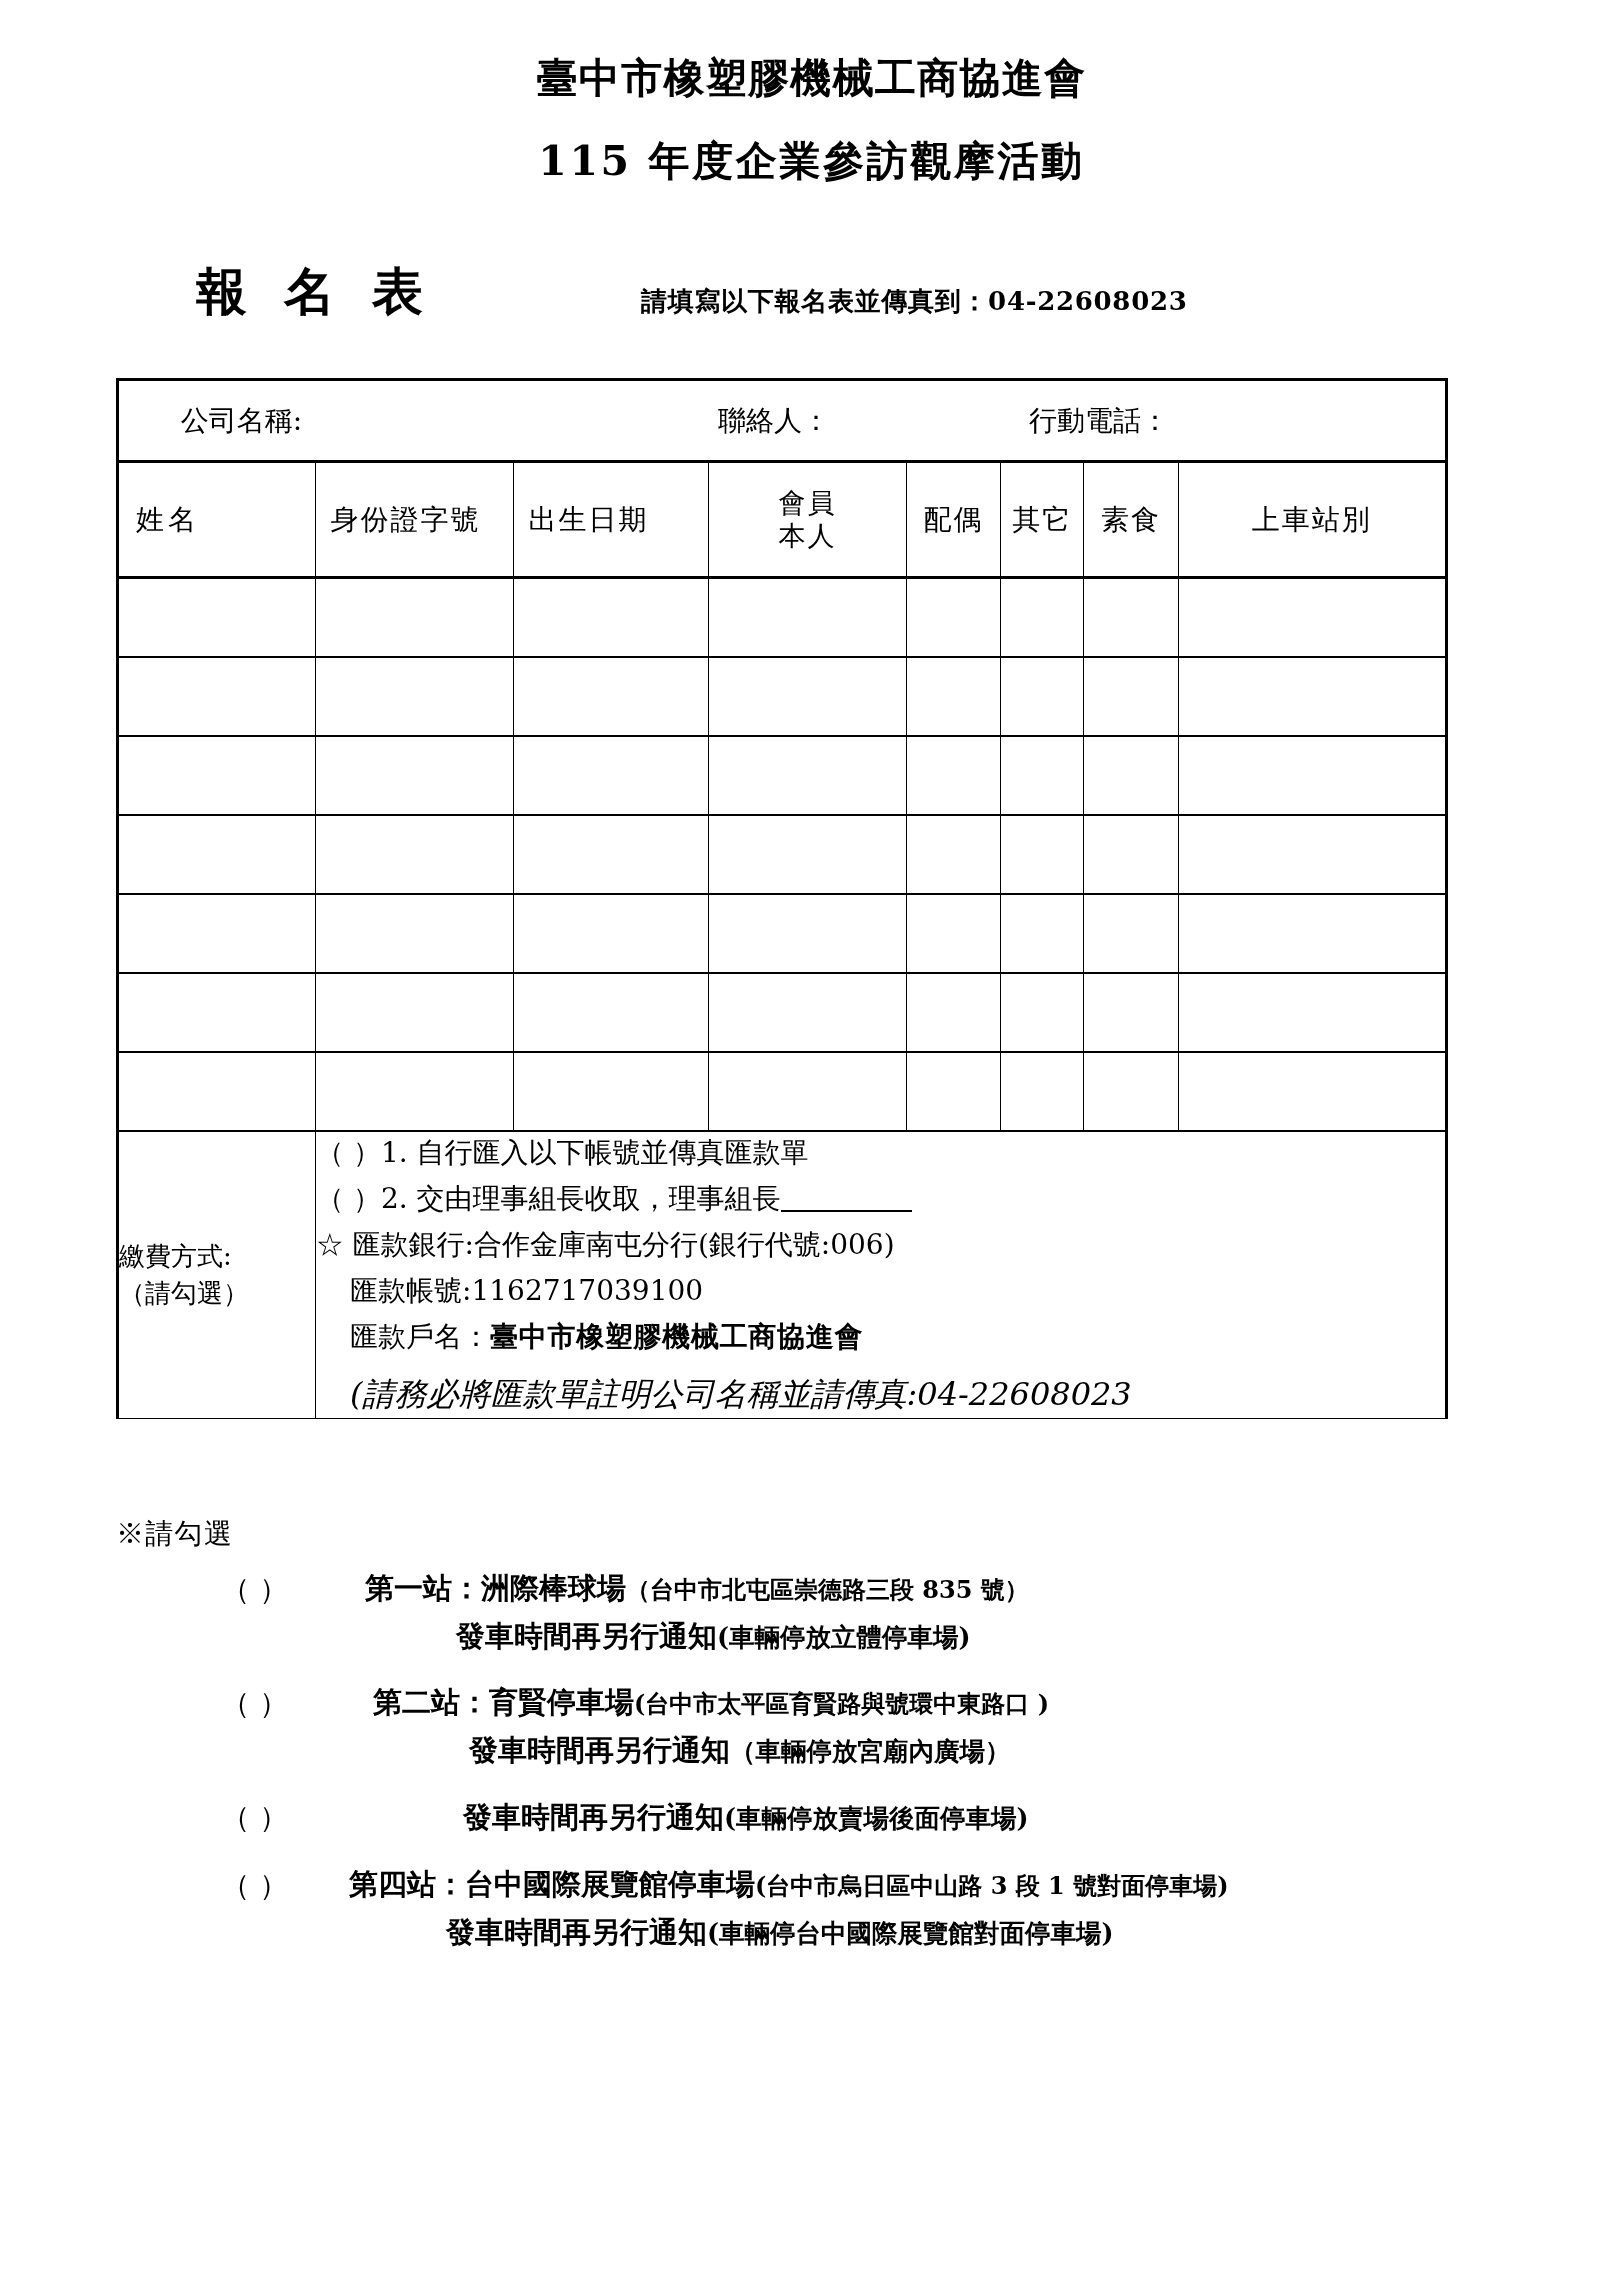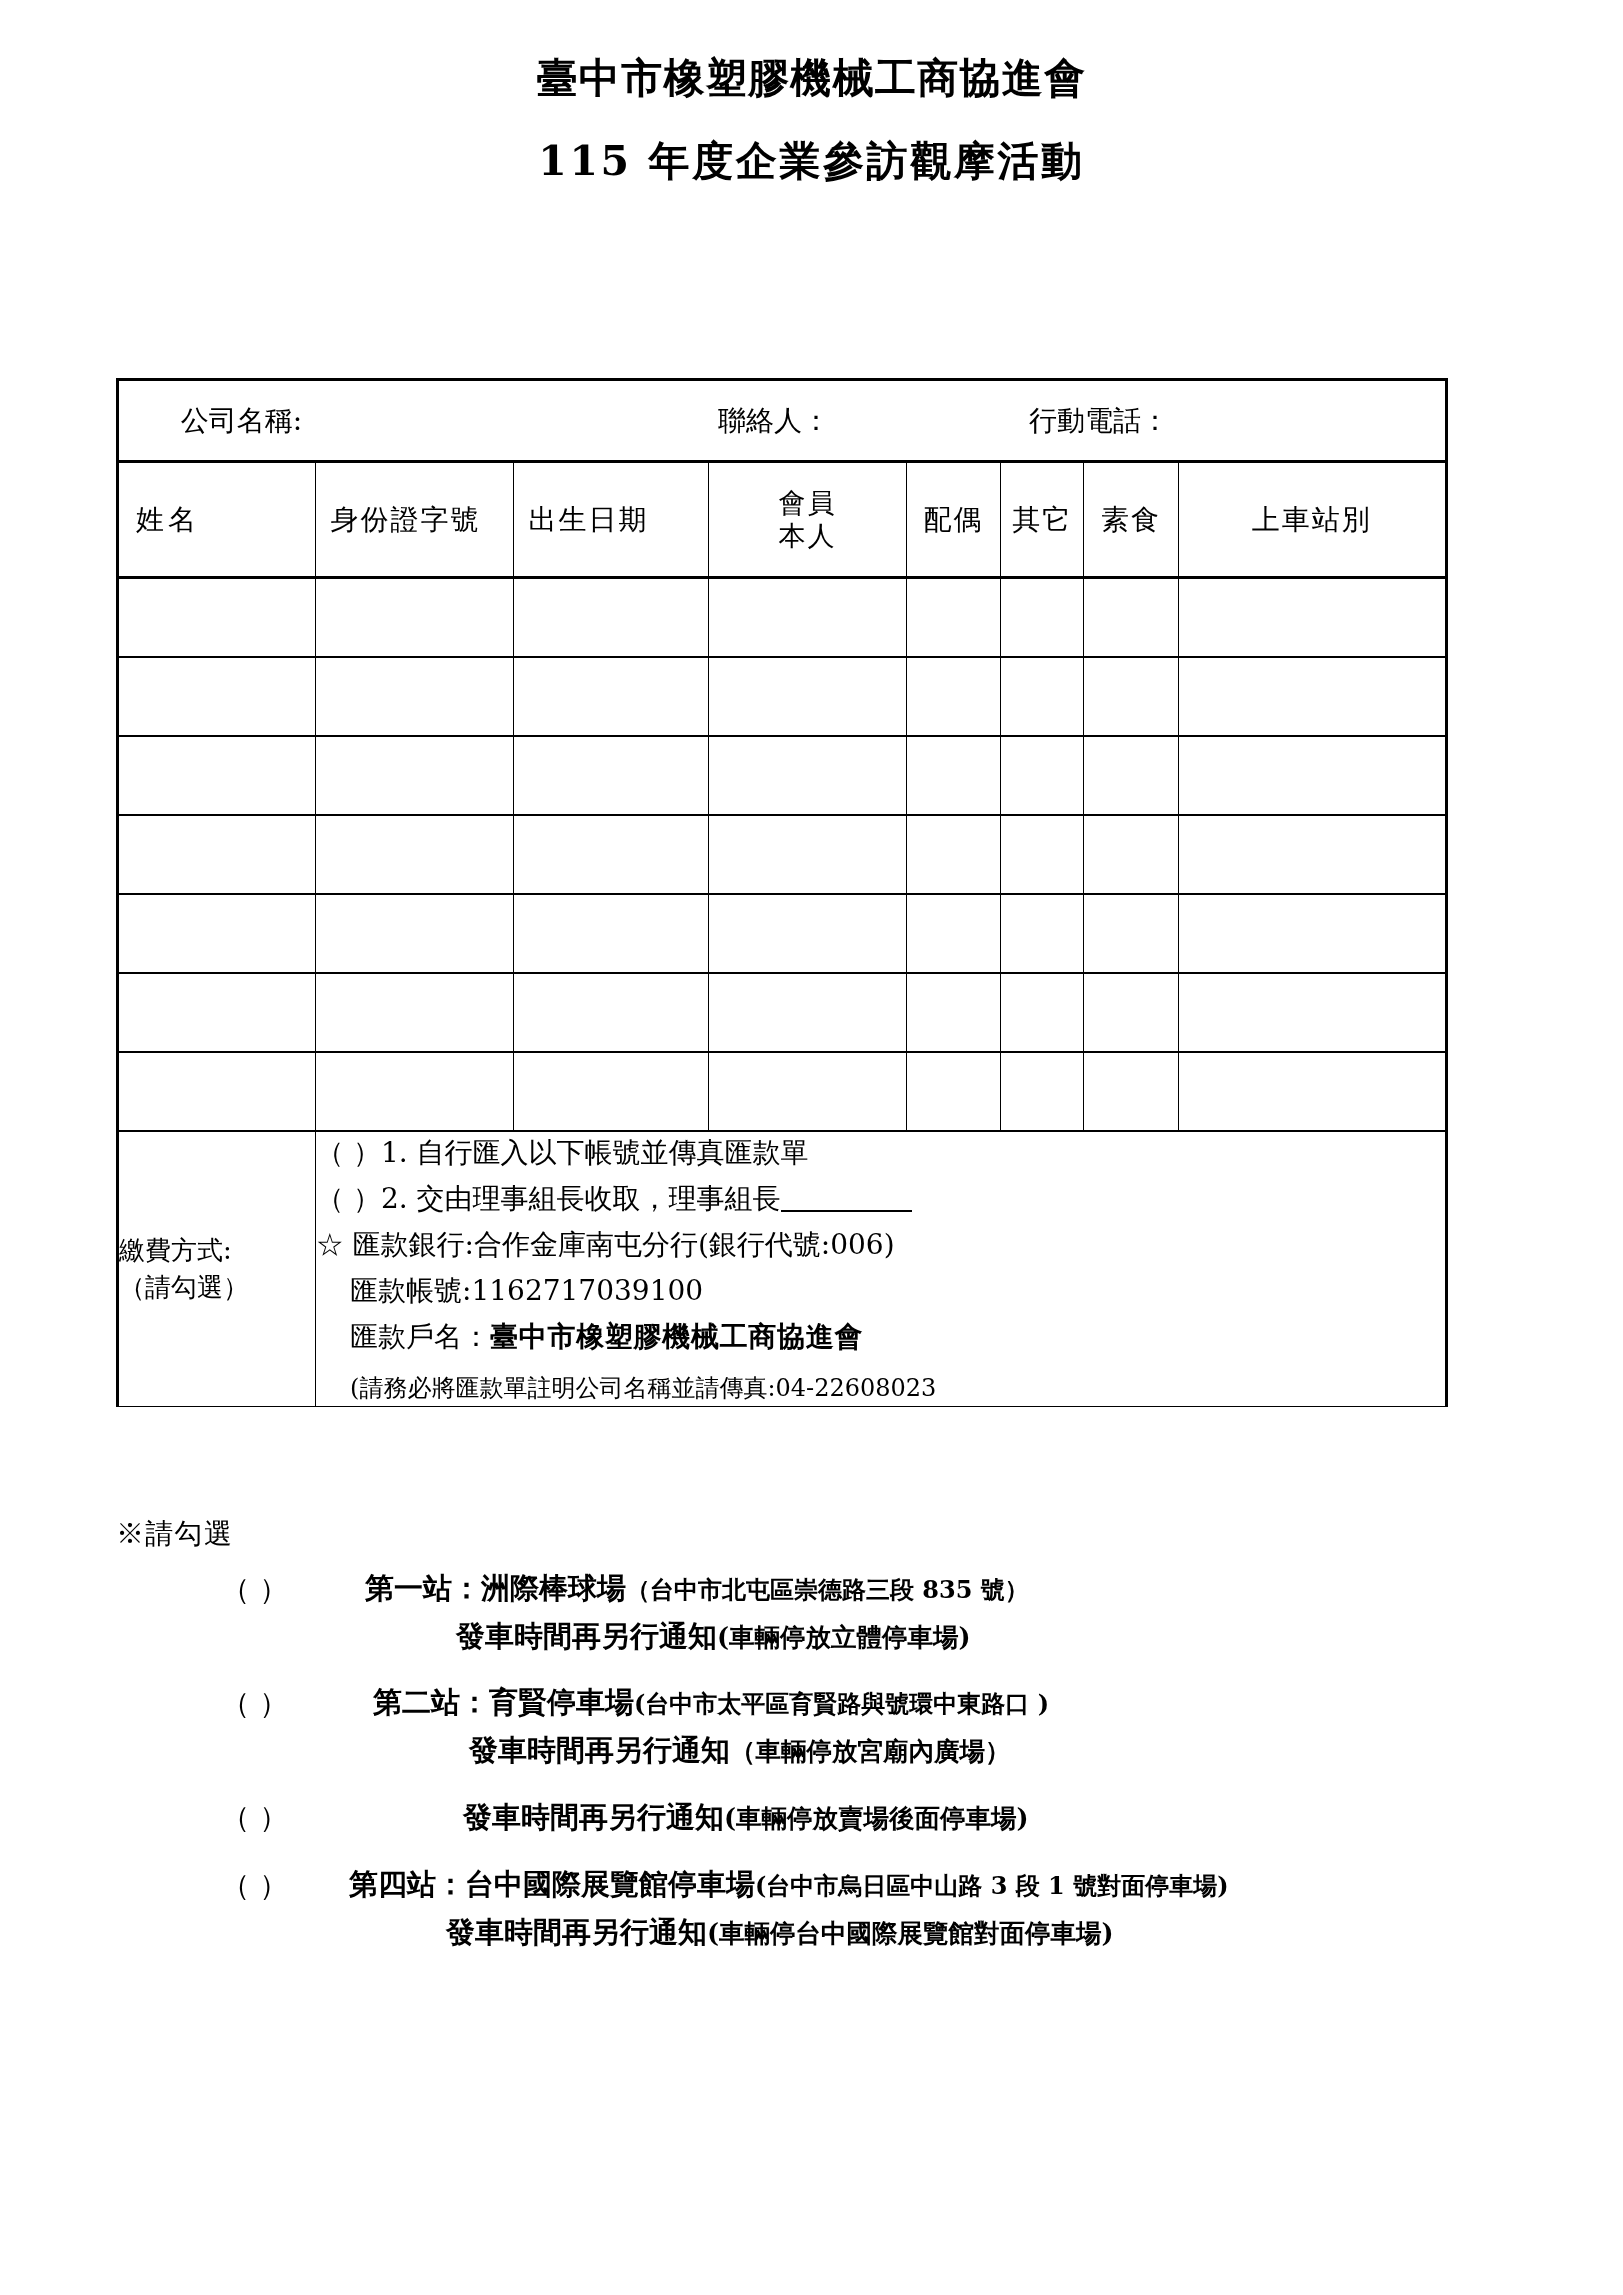--- a/index.html
+++ b/index.html
@@ -153,21 +153,22 @@
   .pay-line.indent { padding-left: 34px; }
   .pay-line.star-line { padding-left: 0; }
   .blank-ul {
     display: inline-block;
     width: 131px;
     border-bottom: 2.6px solid #000;
     vertical-align: -3.9px;
   }
   .acct-holder-name { font-weight: bold; letter-spacing: 0.7px; }
   .fax-note {
-    font-size: 24px;
+    font-style: italic;
+    font-size: 32px;
     line-height: 1.5;
     white-space: nowrap;
     padding-left: 34px;
     margin-top: 12px;
   }
   .star-glyph { font-size: 27.5px; }
 
   
   .check-hint {
     position: absolute;
@@ -220,20 +221,24 @@
   .station.s4 .sub { margin-left: 330px; }
 </style>
 </head>
 <body>
 
 <div class="page">
 
   <div class="org-title">臺中市橡塑膠機械工商協進會</div>
   <div class="event-title">115 年度企業參訪觀摩活動</div>
 
+  <div class="form-heading">
+    <span class="big">報名表</span>
+    <span class="note">請填寫以下報名表並傳真到：04-22608023</span>
+  </div>
 
   <table class="tbl">
     <colgroup>
       <col style="width:124px">
       <col style="width:124px">
       <col style="width:122px">
       <col style="width:124px">
       <col style="width:59px">
       <col style="width:52px">
       <col style="width:59px">

